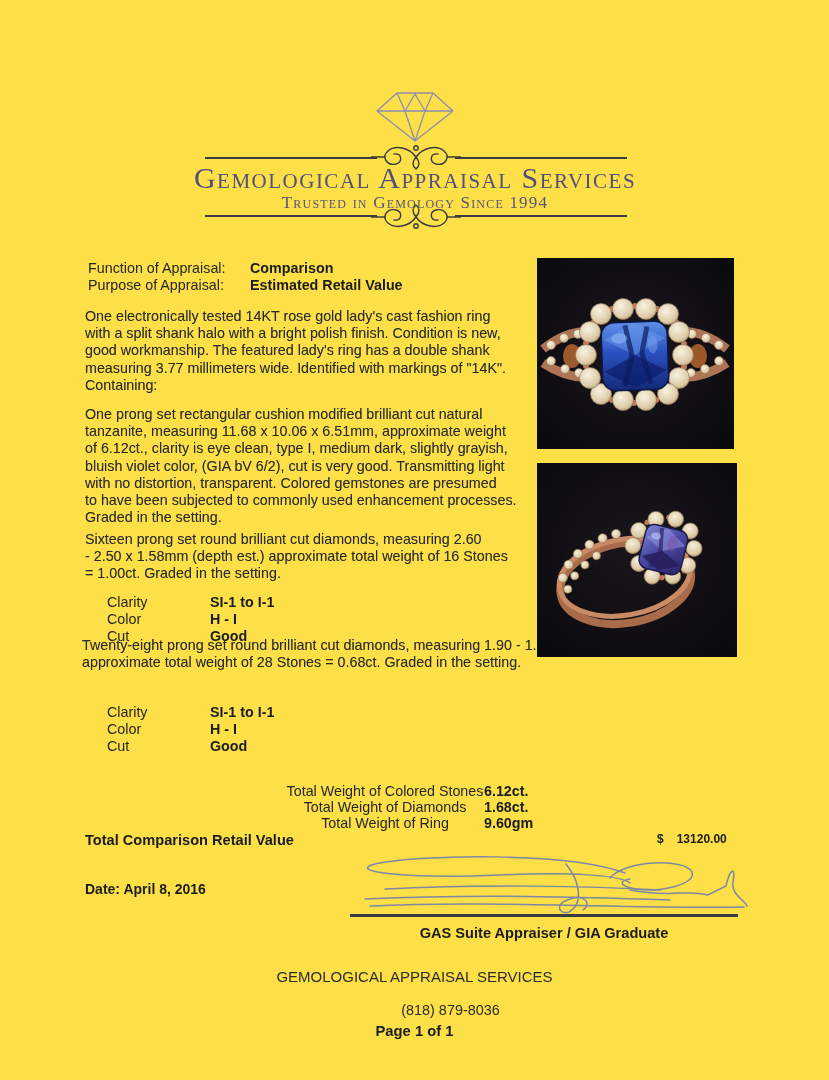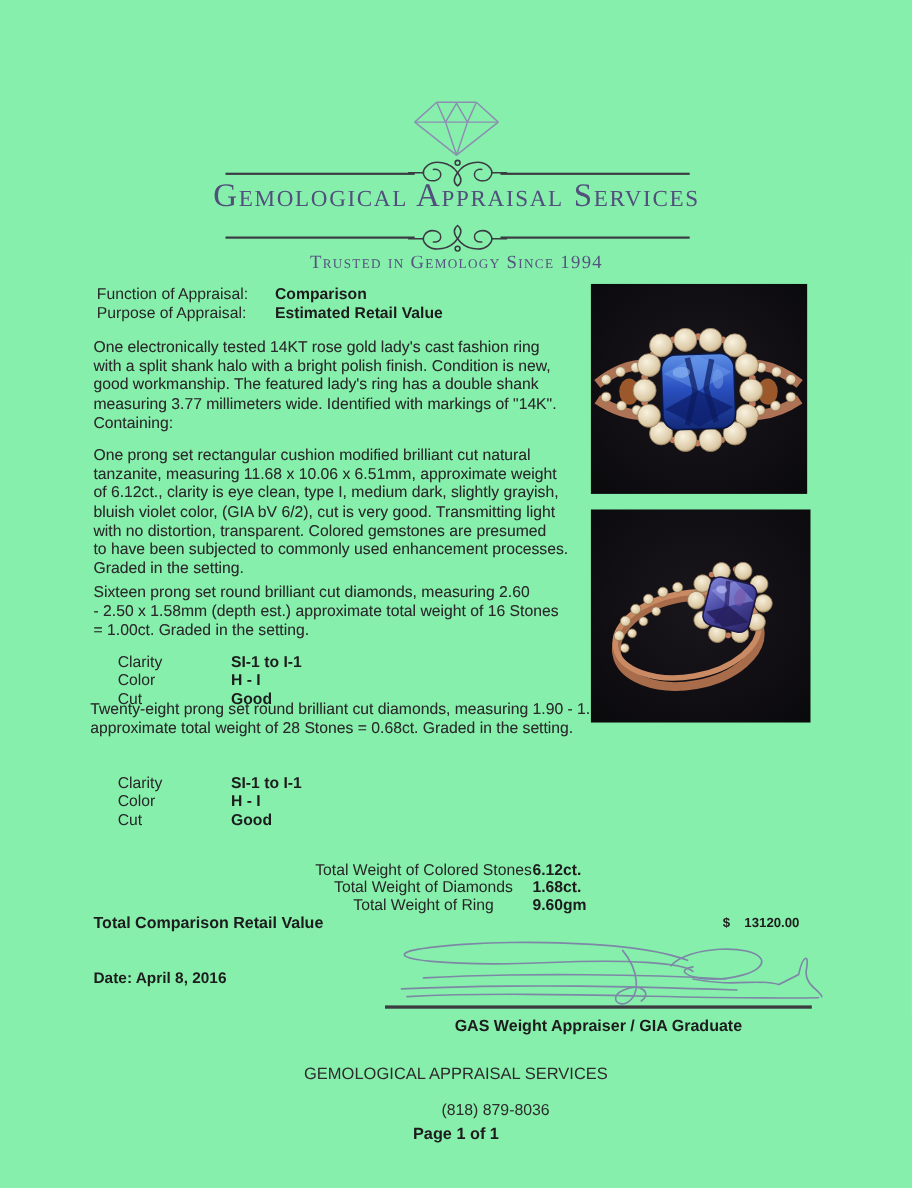--- a/index.html
+++ b/index.html
@@ -1,18 +1,18 @@
 <!DOCTYPE html>
 <html><head>
 <meta charset="utf-8">
 <style>
   html,body{margin:0;padding:0;background:#e8e8e8;}
   #page{
     position:relative;width:829px;height:1080px;margin:0 auto;
-    background:#86efac;overflow:hidden;
+    background:#fde047;overflow:hidden;
     font-family:"Liberation Sans",sans-serif;color:#262626;
   }
   .abs{position:absolute;}
   .body-text{
     font-size:14.3px;line-height:17.2px;white-space:pre-line;
     color:#2a2a2a;text-shadow:0 0 .5px rgba(60,60,60,.35);
   }
   .b{font-weight:bold;color:#1c1c1c;}
   .brand-title{
     font-family:"Liberation Serif",serif;font-variant:small-caps;
@@ -56,21 +56,21 @@
     <g stroke="#3b3b42" stroke-width="1.4" fill="none" stroke-linecap="round">
       <path d="M45,14 C38,4 24,2 17,8 C10,14 16,23 25,21 C32,19 31,10 23,11"></path>
       <path d="M45,14 C52,4 66,2 73,8 C80,14 74,23 65,21 C58,19 59,10 67,11"></path>
       <path d="M45,14 C41,19 41,23 45,26 C49,23 49,19 45,14"></path>
       <circle cx="45" cy="5" r="2.2"></circle>
       <path d="M0,14 H14 M76,14 H90"></path>
     </g>
   </svg>
 
   <div class="abs brand-title" style="left:100px;top:163px;width:630px;">Gemological Appraisal Services</div>
-  <div class="abs brand-sub" style="left:100px;top:194px;width:630px;margin-top:36px;">Trusted in Gemology Since 1994</div>
+  <div class="abs brand-sub" style="left:100px;top:194px;width:630px;">Trusted in Gemology Since 1994</div>
 
   <div class="abs rule" style="left:205px;top:215px;width:172px;"></div>
   <div class="abs rule" style="left:455px;top:215px;width:172px;"></div>
   <svg class="abs" style="left:371px;top:203px;transform:scaleY(-1);" width="90" height="28" viewBox="0 0 90 28">
     <g stroke="#3b3b42" stroke-width="1.4" fill="none" stroke-linecap="round">
       <path d="M45,14 C38,4 24,2 17,8 C10,14 16,23 25,21 C32,19 31,10 23,11"></path>
       <path d="M45,14 C52,4 66,2 73,8 C80,14 74,23 65,21 C58,19 59,10 67,11"></path>
       <path d="M45,14 C41,19 41,23 45,26 C49,23 49,19 45,14"></path>
       <circle cx="45" cy="5" r="2.2"></circle>
       <path d="M0,14 H14 M76,14 H90"></path>
@@ -325,19 +325,19 @@
       <path d="M35,51 C150,46 250,49 340,52"></path>
       <path d="M236,16 C251,34 253,57 239,64 C229,67 225,57 237,52 C253,45 263,55 253,62"></path>
       <path d="M280,30 C295,12 355,10 362,24 C367,36 330,45 305,41 C290,38 288,33 300,31"></path>
       <path d="M300,42 C340,50 358,41 378,47 L 396,38 C400,20 406,18 403,34 C401,47 415,52 417,58"></path>
       <path d="M40,58 C160,52 300,61 414,59"></path>
     </g>
   </svg>
   <div class="abs rule" style="left:350px;top:914px;width:388px;height:2.5px;"></div>
 
   <div class="abs b" style="left:85px;top:881px;font-size:14px;">Date: April 8, 2016</div>
-  <div class="abs b" style="left:350px;top:925px;width:388px;text-align:center;font-size:14.6px;">GAS Weight Appraiser / GIA Graduate</div>
+  <div class="abs b" style="left:350px;top:925px;width:388px;text-align:center;font-size:14.6px;">GAS Suite Appraiser / GIA Graduate</div>
 
   <div class="abs footer-line" style="left:0;top:968px;font-size:15px;color:#2c2c2c;">GEMOLOGICAL APPRAISAL SERVICES</div>
   <div class="abs footer-line" style="left:0;top:1002px;font-size:14.4px;color:#2c2c2c;margin-left:36px;">(818) 879-8036</div>
   <div class="abs footer-line b" style="left:0;top:1023px;font-size:14.8px;">Page 1 of 1</div>
 
 </div>
 
 </body></html>

